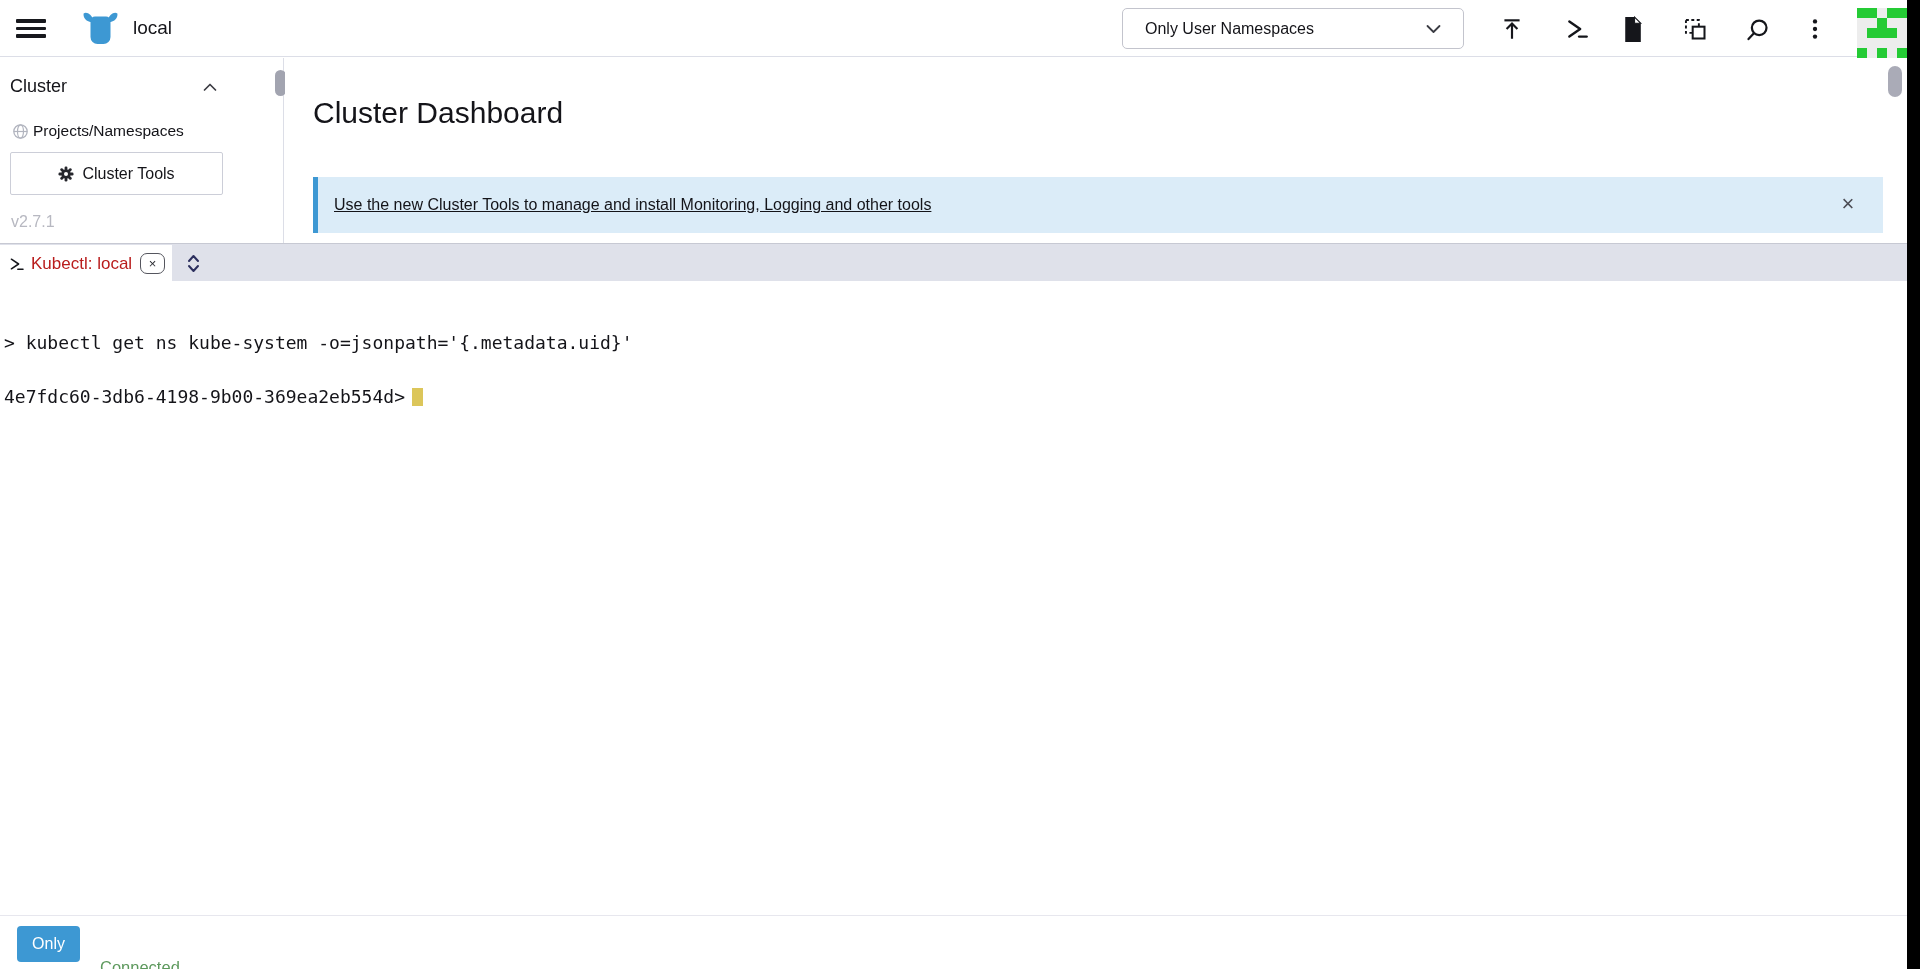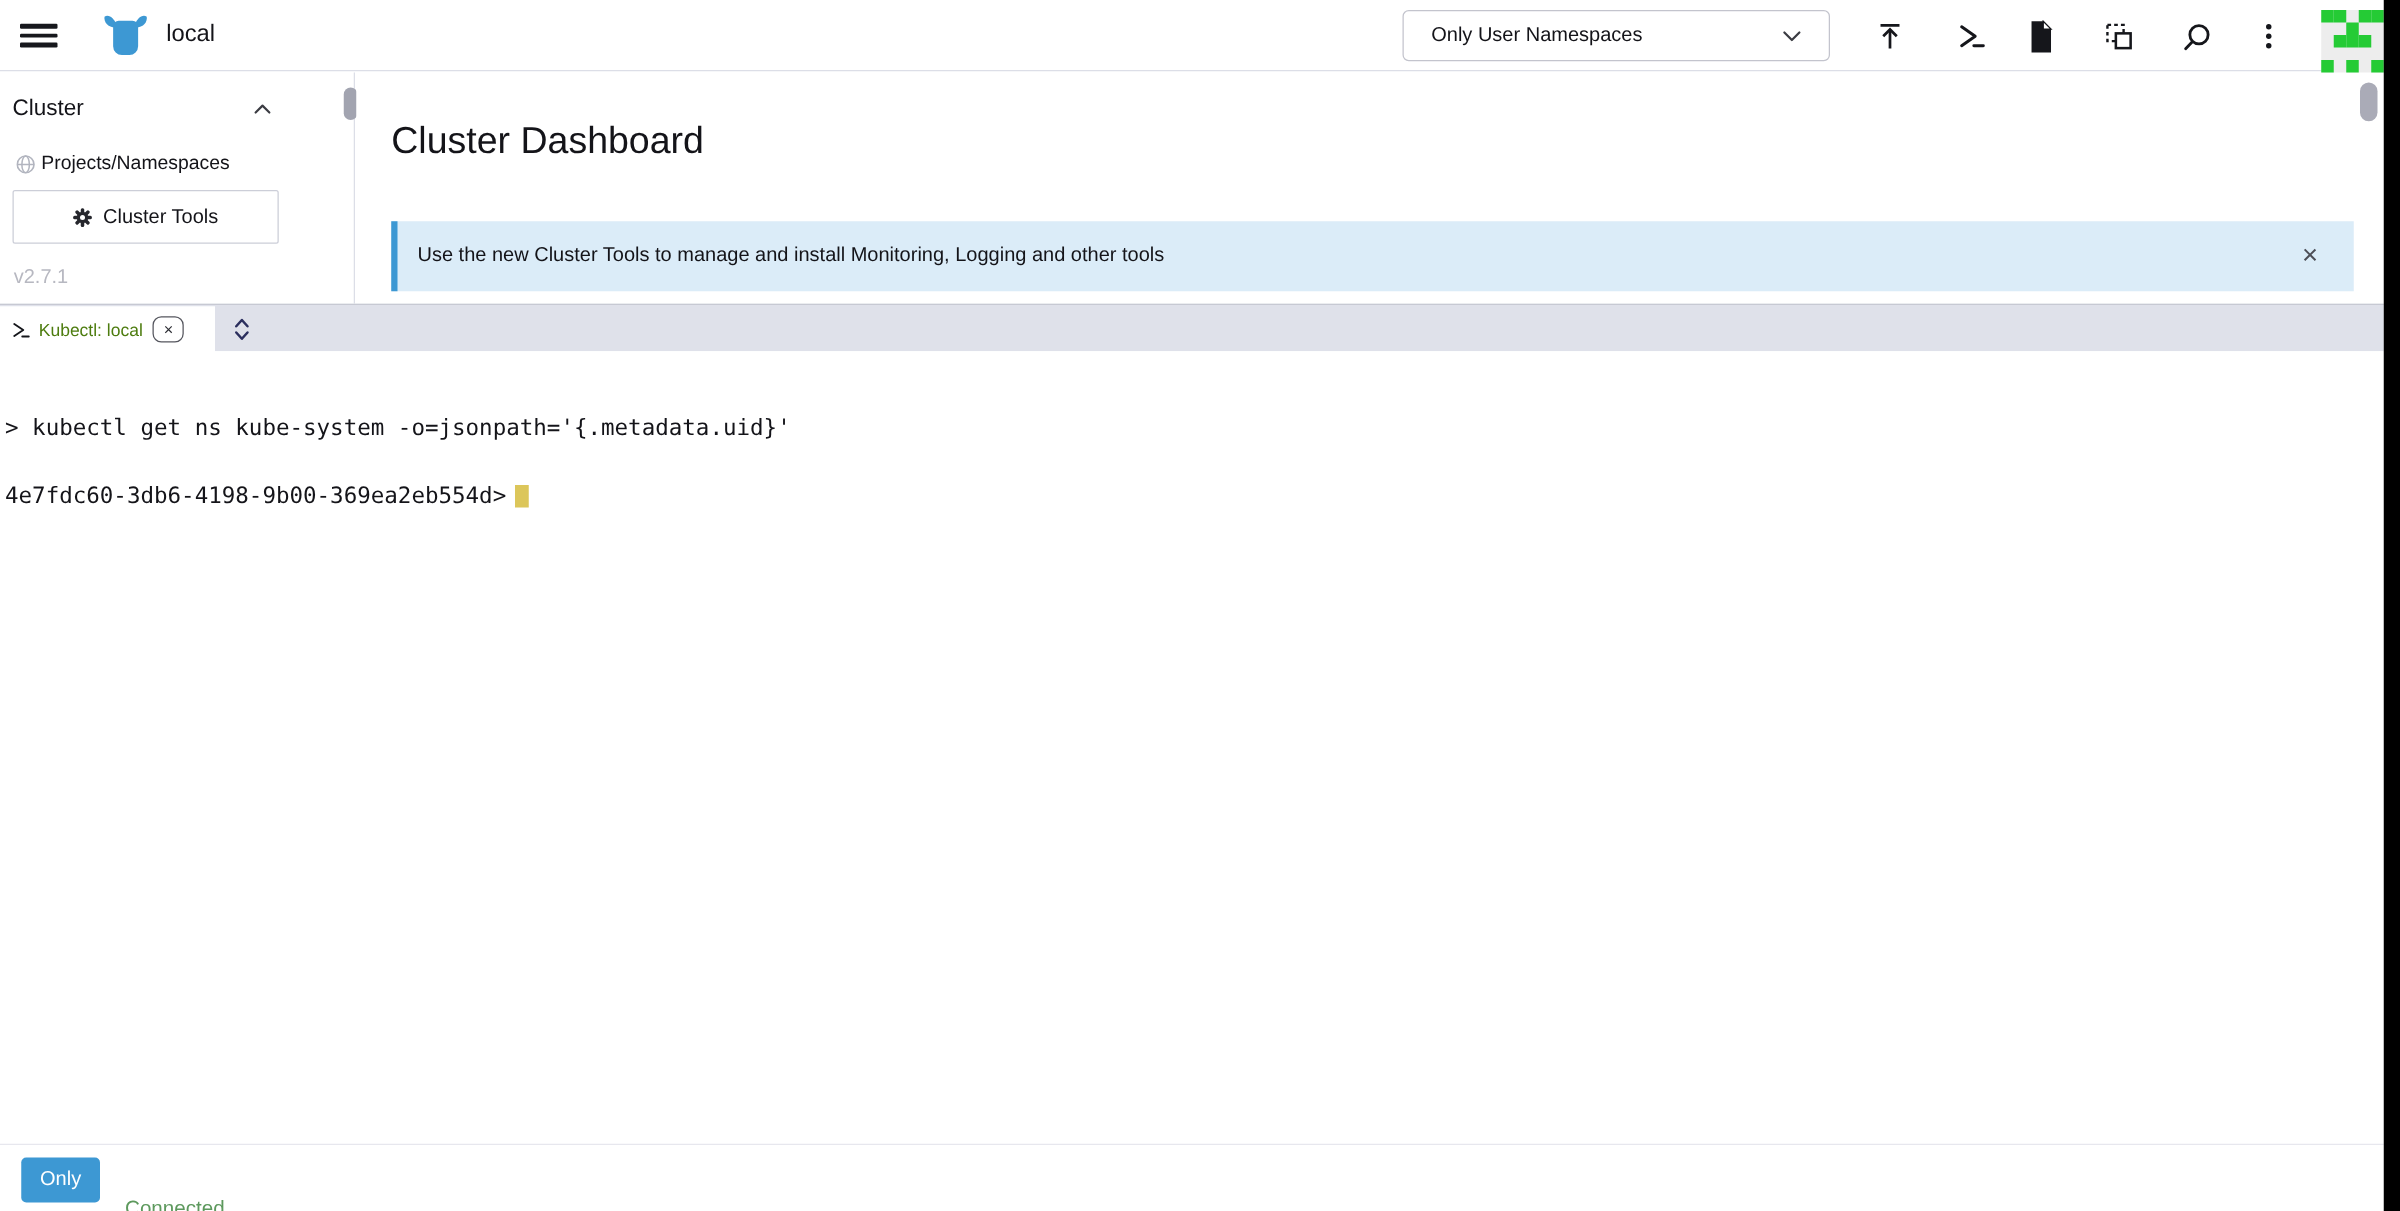--- a/index.html
+++ b/index.html
@@ -46,35 +46,35 @@
                font-size:16px; color:#141419; cursor:pointer; font-family:inherit; }
   .version { position:absolute; left:11px; top:155px; font-size:16px; color:#b7b8c1; }
   .side-thumb { position:absolute; left:275px; top:12px; width:11px; height:26px;
                 background:#a2a4b0; border-radius:6px; cursor:pointer; }
 
   
   .main { position:absolute; left:285px; top:58px; width:1388px; height:185px; background:#fff; }
   .page-title { position:absolute; left:28px; top:38px; font-size:30px; font-weight:500; color:#141419; }
   .banner { position:absolute; left:28px; top:119px; width:1570px; height:56px;
             background:#dbecf8; border-left:5px solid #3d98d3;
-            display:flex; align-items:center; padding-left:16px; }
+            display:flex; align-items:center; padding-left:16px;text-decoration:underline; }
   .banner .txt { font-size:16px; color:#141419; }
   .banner .close { position:absolute; right:20px; top:12px; width:30px; height:30px;
                    background:none; border:none; font-size:22px; color:#4c4d55;
                    cursor:pointer; line-height:30px; }
   .main-thumb { position:absolute; left:1603px; top:8px; width:14px; height:31px;
                 background:#aaabb7; border-radius:7px; cursor:pointer; }
 
   
   .drawer { position:absolute; left:0; top:243px; width:1907px; height:726px; background:#fff; }
   .tabbar { position:absolute; left:0; top:0; width:1907px; height:38px;
             background:#dfe1ea; border-top:1px solid #c7c9d3; }
   .tab { position:absolute; left:0; top:1px; width:172px; height:37px; background:#fff;
          display:flex; align-items:center; padding-left:9px; cursor:pointer; }
-  .tab .lbl { font-size:14px; color:#4d7c0f; margin-left:6px; }
+  .tab .lbl { font-size:17px; color:#b91c1c; margin-left:6px; }
   .tab .close { margin-left:8px; width:25px; height:21px; border:1.4px solid #55565e;
                 border-radius:7px; background:#fff; font-size:13px; color:#2c2d33;
                 line-height:17px; cursor:pointer; padding:0; }
   .resize-ctl { position:absolute; left:180px; top:5px; width:26px; height:28px;
                 background:none; border:none; cursor:pointer;
                 display:flex; align-items:center; justify-content:center; }
 
   .terminal { position:absolute; left:0; top:38px; width:1907px; height:634px;
               background:#fff; font-family:"DejaVu Sans Mono", monospace;
               font-size:18px; line-height:18px; color:#141419; padding:17px 0 0 4px;

